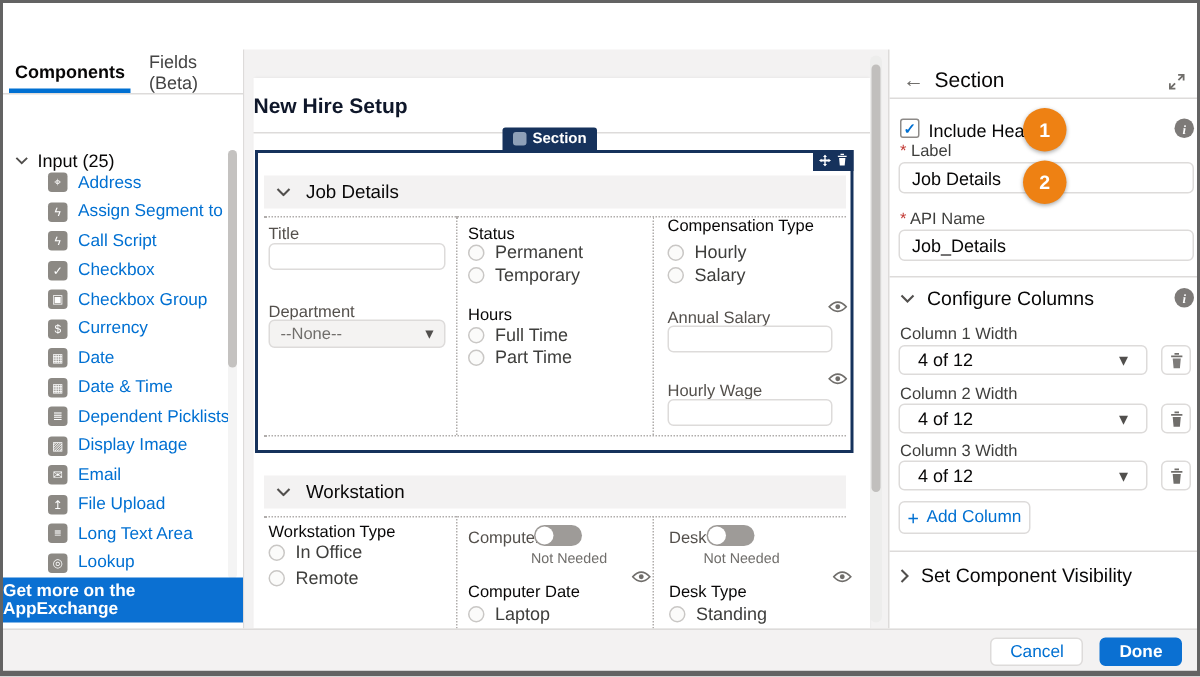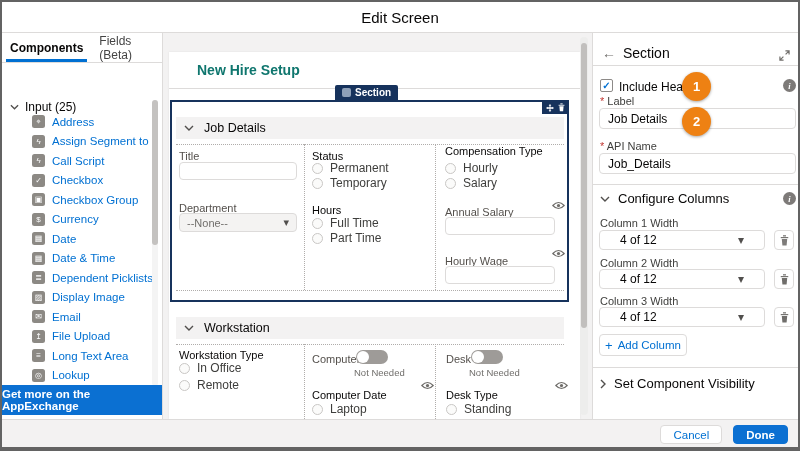--- a/index.html
+++ b/index.html
@@ -26,21 +26,21 @@
   .clabel { font-size:11.5px; color:#0070d2; white-space:nowrap; }
   #lscroll { position:absolute; left:150px; top:67px; width:6px; height:286px; background:#f4f4f4; border-radius:3px; }
   #lthumb { position:absolute; left:0; top:0; width:6px; height:145px; background:#c4c2c0; border-radius:3px; }
   #banner { position:absolute; left:0; top:352px; width:160px; height:30px; background:#0b70d2; color:#fff; font-size:11.5px; font-weight:bold; display:flex; align-items:center; justify-content:center; cursor:pointer; }
 
   
   #canvas { position:absolute; left:161px; top:31px; width:429px; height:386px; background:#f3f2f2; }
   #card { position:absolute; left:6px; top:19px; width:411px; height:367px; background:#fff; box-shadow:0 0 2px rgba(0,0,0,.08); }
   #cscroll { position:absolute; left:417px; top:4px; width:8px; height:378px; background:#ededec; border-radius:4px; }
   #cthumb { position:absolute; left:1px; top:6px; width:6px; height:285px; background:#c1bfbd; border-radius:3px; }
-  #screen-title { position:absolute; left:28px; top:10px; font-size:14px; font-weight:bold; color:#0f766e; }
+  #screen-title { position:absolute; left:0; top:10px; font-size:14px; font-weight:bold; color:#0f172a; }
   .hline { position:absolute; height:1px; background:#dddbda; }
   #sec-tab { position:absolute; left:166px; top:33px; height:15.5px; background:#16325c; border-radius:2px 2px 0 0; color:#fff; font-size:10px; font-weight:bold; display:flex; align-items:center; gap:4px; padding:0 7px; cursor:pointer; }
   .tab-ico { width:9px; height:9px; background:#8ea0b8; border-radius:2px; display:inline-block; }
   #sec-box { position:absolute; left:1px; top:48px; width:399px; height:202px; border:2px solid #16325c; }
   #movebar { position:absolute; left:373px; top:48px; width:27px; height:14px; background:#16325c; color:#fff; display:flex; align-items:center; justify-content:center; gap:4px; cursor:pointer; }
   .acc-hdr { position:absolute; left:7px; width:388px; height:22px; background:#f3f2f2; display:flex; align-items:center; gap:10px; padding-left:8px; font-size:12.5px; color:#080707; cursor:pointer; }
   .vdot { position:absolute; width:0; border-left:1px dotted #b0adab; }
   .hdot { position:absolute; height:0; border-top:1px dotted #b0adab; }
   .flabel { position:absolute; font-size:11px; color:#54504c; }
   .flabel.b { font-weight:normal; color:#080707; }
@@ -58,42 +58,39 @@
   #right { position:absolute; left:590px; top:31px; width:210px; height:386px; background:#fff; border-left:1px solid #dddbda; }
   #rp-back { position:absolute; left:9px; top:12px; font-size:14px; color:#706e6b; cursor:pointer; }
   #rp-title { position:absolute; left:30px; top:12px; font-size:14px; color:#080707; }
   #rp-expand { position:absolute; left:186px; top:14px; color:#706e6b; cursor:pointer; }
   .rdiv { position:absolute; left:0; width:100%; height:1px; background:#dddbda; }
   .cb { position:absolute; left:7px; width:13px; height:13px; border:1px solid #8d8a88; border-radius:2px; background:#fff; color:#0070d2; font-size:10px; font-weight:bold; display:flex; align-items:center; justify-content:center; cursor:pointer; }
   .info { position:absolute; width:13px; height:13px; border-radius:50%; background:#7d7a78; color:#fff; font-size:8.5px; font-weight:bold; display:flex; align-items:center; justify-content:center; font-family:"Liberation Serif", serif; font-style:italic; }
   .req::before { content:"* "; color:#c23934; }
   .rlab { position:absolute; left:7px; font-size:11px; color:#3e3e3c; }
   .rinput { position:absolute; left:6px; width:197px; height:21px; border:1px solid #dddbda; border-radius:4px; font-size:12px; color:#080707; padding:0 8px; font-family:inherit; }
-  .rsel { position:absolute; left:6px; width:166px; height:20px; border:1px solid #dddbda; border-radius:4px; display:flex; align-items:center; justify-content:space-between; padding:0 20px; font-size:12px; color:#080707; cursor:pointer; background:#fff; }
+  .rsel { position:absolute; left:6px; width:166px; height:20px; border:1px solid #dddbda; border-radius:4px; display:flex; align-items:center; justify-content:space-between; padding:0 12px; font-size:12px; color:#080707; cursor:pointer; background:#fff; }
   .trashbtn { position:absolute; left:181px; width:20px; height:20px; border:1px solid #dddbda; border-radius:4px; background:#fff; color:#706e6b; display:flex; align-items:center; justify-content:center; cursor:pointer; }
   .sect-hdr { position:absolute; left:7px; font-size:13px; color:#080707; display:flex; align-items:center; gap:8px; cursor:pointer; }
   #addcol { position:absolute; left:6px; top:301px; width:88px; height:22px; border:1px solid #dddbda; border-radius:4px; background:#fff; color:#0070d2; font-size:11.5px; display:flex; align-items:center; justify-content:center; gap:5px; cursor:pointer; }
   .badge { position:absolute; width:29px; height:29px; border-radius:50%; background:#ee8113; color:#fff; font-size:13px; font-weight:bold; display:flex; align-items:center; justify-content:center; box-shadow:0 1px 3px rgba(0,0,0,.35); z-index:5; }
 
   
   #footer { position:absolute; left:0; top:417px; width:100%; height:30px; background:#f3f2f2; border-top:1px solid #dddbda; display:flex; align-items:center; justify-content:flex-end; gap:11px; padding-right:10px; }
   .btn { height:19px; border-radius:4px; font-size:11.5px; display:flex; align-items:center; padding:0 12px; cursor:pointer; font-family:inherit; }
   .btn.neutral { background:#fff; border:1px solid #dddbda; color:#0070d2; }
   .btn.brand { background:#0b70d2; border:1px solid #0b70d2; color:#fff; font-weight:bold; }
 
   .chev svg { display:block; }
 </style>
 </head>
 <body>
 
 <div id="modal">
 
-  <div id="hdr">
-    <span class="title">Edit Screen</span>
-  </div>
 
   <div id="left">
     <div id="tabs">
       <span class="tab active">Components</span>
       <span class="tab">Fields (Beta)</span>
     </div>
     <div id="grp">
       <span class="chev">
           <svg width="9" height="6" viewBox="0 0 10 6">
             <path d="M1 1l4 4 4-4" stroke="#514f4d" fill="none" stroke-width="1.4"></path>

